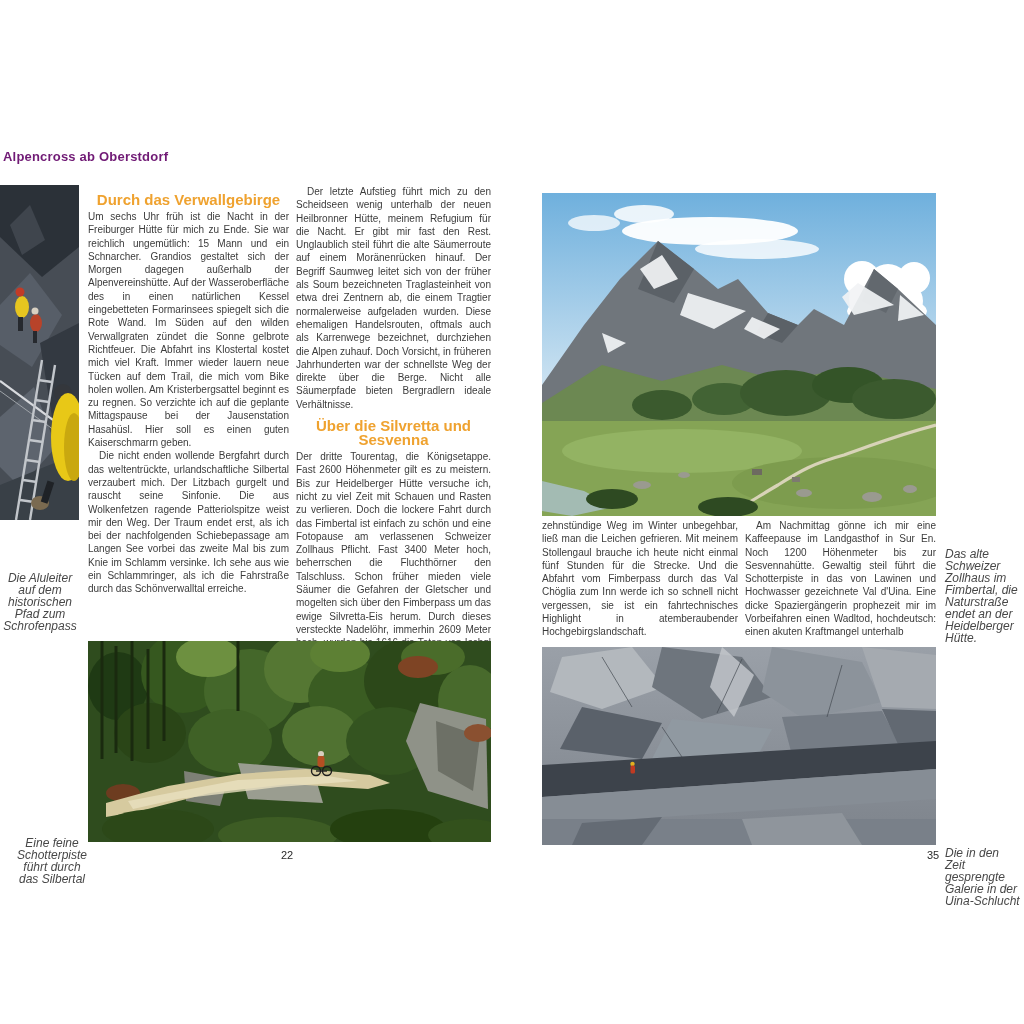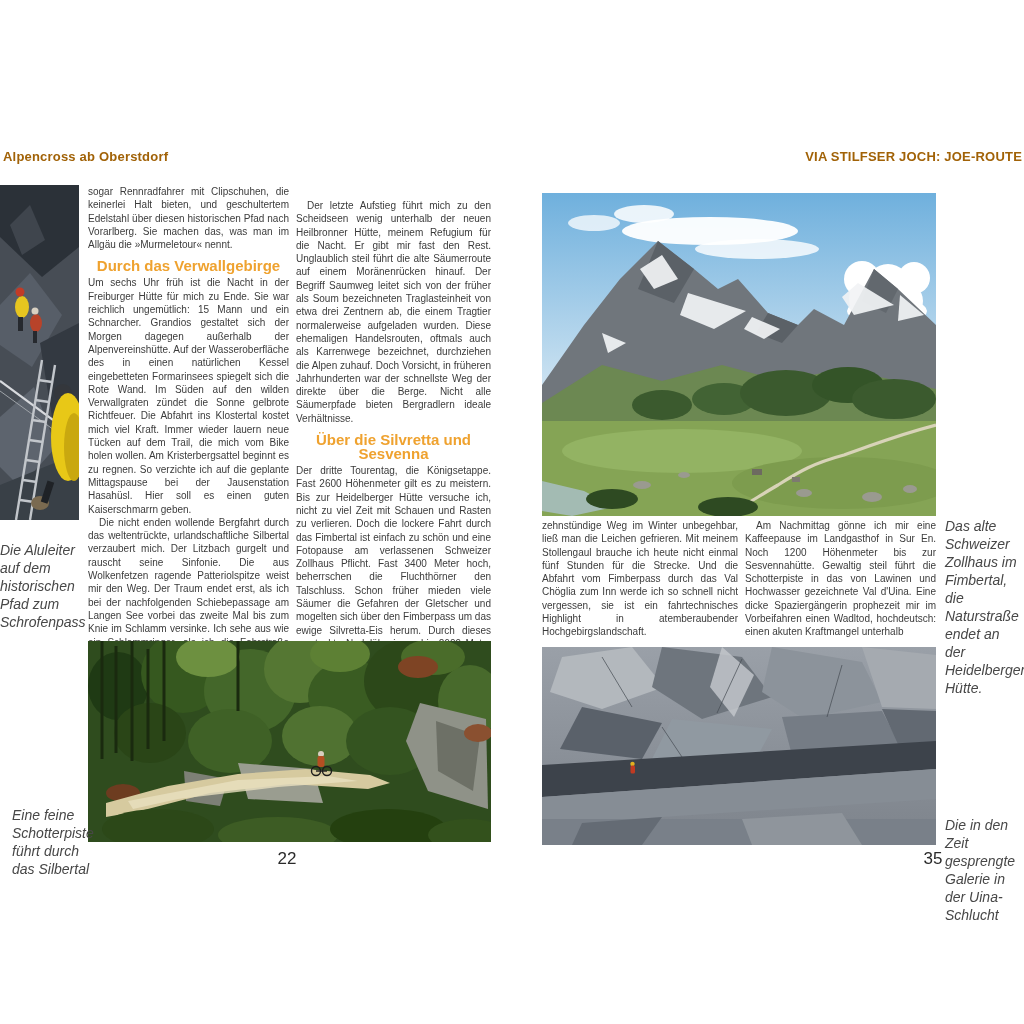--- a/index.html
+++ b/index.html
@@ -1,39 +1,38 @@
 <!DOCTYPE html>
 <html><head>
 <meta charset="utf-8">
 <style>
   html,body{margin:0;padding:0;background:#ffffff;}
   .spread{position:relative;width:1024px;height:1024px;background:#fff;
     font-family:"Liberation Sans","DejaVu Sans",sans-serif;overflow:hidden;}
   .abs{position:absolute;}
-  .runhead{font-size:13px;font-weight:bold;color:#a16207;letter-spacing:.2px;}
+  .runhead{font-size:13px;font-weight:bold;color:#701a75;letter-spacing:.2px;}
   .runhead.rt{text-align:right;text-transform:uppercase;}
   .col{font-size:10px;line-height:13.3px;text-align:justify;color:#3b3b3b;}
   .col p{margin:0;}
   .col p.ind{text-indent:11px;}
   .subhead{color:#efa22f;font-weight:bold;font-size:15px;line-height:14px;
     margin:8px 0 3px 0;text-align:center;}
-  .caption{font-size:14px;line-height:18px;font-style:italic;color:#474747;}
-  .cap-r{text-align:left;}
+  .caption{font-size:12px;line-height:12px;font-style:italic;color:#474747;margin-top:31px;}
+  .cap-r{text-align:center;}
   .cap-l{text-align:left;}
-  .folio{font-size:17px;color:#2a2a2a;text-align:center;}
+  .folio{font-size:11px;color:#2a2a2a;text-align:center;}
   .photo{display:block;}
   .photo svg{display:block;}
 </style>
 </head>
 <body>
 
 <div class="spread">
 
   <div class="abs runhead" style="left:3px;top:149px;width:300px;">Alpencross ab Oberstdorf</div>
-  <div class="abs runhead rt" style="right:2px;top:149px;width:320px;">VIA STILFSER JOCH: JOE-ROUTE</div>
 
   <div class="abs photo" style="left:0;top:185px;width:79px;height:335px;">
     <svg width="79" height="335" viewBox="0 0 79 335">
       <rect width="79" height="335" fill="#474d55"></rect>
       <polygon points="0,0 79,0 79,62 42,92 0,52" fill="#2b3138"></polygon>
       <polygon points="0,120 30,88 62,130 32,182 0,160" fill="#575e68"></polygon>
       <polygon points="40,158 79,138 79,262 52,232" fill="#333941"></polygon>
       <polygon points="0,232 34,202 56,262 20,302 0,282" fill="#5d646e"></polygon>
       <polygon points="0,300 79,268 79,335 0,335" fill="#394047"></polygon>
       <polygon points="10,40 30,20 45,55 22,70" fill="#3f454d"></polygon>
@@ -68,27 +67,26 @@
         <ellipse cx="74" cy="262" rx="10" ry="34" fill="#c9a80f"></ellipse>
         <ellipse cx="40" cy="318" rx="9" ry="7" fill="#7a6a50"></ellipse>
         <rect x="44" y="296" width="7" height="22" fill="#1f2226" transform="rotate(18 47 307)"></rect>
       </g>
     </svg>
   </div>
 
   <div class="abs caption cap-r" style="left:0;top:541px;width:80px;">Die Aluleiter auf dem historischen Pfad zum Schrofenpass</div>
 
   <div class="abs col" style="left:88px;top:185px;width:201px;">
-    <p>sogar Rennradfahrer mit Clipschuhen, die keinerlei Halt bieten, und geschultertem Edelstahl über diesen historischen Pfad nach Vorarlberg. Sie machen das, was man im Allgäu die »Murmeletour« nennt.</p>
     <div class="subhead">Durch das Verwallgebirge</div>
     <p>Um sechs Uhr früh ist die Nacht in der Freiburger Hütte für mich zu Ende. Sie war reichlich ungemütlich: 15 Mann und ein Schnarcher. Grandios gestaltet sich der Morgen dagegen außerhalb der Alpenvereinshütte. Auf der Wasseroberfläche des in einen natürlichen Kessel eingebetteten Formarinsees spiegelt sich die Rote Wand. Im Süden auf den wilden Verwallgraten zündet die Sonne gelbrote Richtfeuer. Die Abfahrt ins Klostertal kostet mich viel Kraft. Immer wieder lauern neue Tücken auf dem Trail, die mich vom Bike holen wollen. Am Kristerbergsattel beginnt es zu regnen. So verzichte ich auf die geplante Mittagspause bei der Jausenstation Hasahüsl. Hier soll es einen guten Kaiserschmarrn geben.</p>
     <p class="ind">Die nicht enden wollende Bergfahrt durch das weltentrückte, urlandschaftliche Silbertal verzaubert mich. Der Litzbach gurgelt und rauscht seine Sinfonie. Die aus Wolkenfetzen ragende Patteriolspitze weist mir den Weg. Der Traum endet erst, als ich bei der nachfolgenden Schiebepassage am Langen See vorbei das zweite Mal bis zum Knie im Schlamm versinke. Ich sehe aus wie ein Schlammringer, als ich die Fahrstraße durch das Schönverwalltal erreiche.</p>
   </div>
 
-  <div class="abs col" style="left:296px;top:185px;width:195px;margin-top:14px;">
+  <div class="abs col" style="left:296px;top:185px;width:195px;">
     <p class="ind">Der letzte Aufstieg führt mich zu den Scheidseen wenig unterhalb der neuen Heilbronner Hütte, meinem Refugium für die Nacht. Er gibt mir fast den Rest. Unglaublich steil führt die alte Säumerroute auf einem Moränenrücken hinauf. Der Begriff Saumweg leitet sich von der früher als Soum bezeichneten Traglasteinheit von etwa drei Zentnern ab, die einem Tragtier normalerweise aufgeladen wurden. Diese ehemaligen Handelsrouten, oftmals auch als Karrenwege bezeichnet, durchziehen die Alpen zuhauf. Doch Vorsicht, in früheren Jahrhunderten war der schnellste Weg der direkte über die Berge. Nicht alle Säumerpfade bieten Bergradlern ideale Verhältnisse.</p>
     <div class="subhead">Über die Silvretta und Sesvenna</div>
     <p>Der dritte Tourentag, die Königsetappe. Fast 2600 Höhenmeter gilt es zu meistern. Bis zur Heidelberger Hütte versuche ich, nicht zu viel Zeit mit Schauen und Rasten zu verlieren. Doch die lockere Fahrt durch das Fimbertal ist einfach zu schön und eine Fotopause am verlassenen Schweizer Zollhaus Pflicht. Fast 3400 Meter hoch, beherrschen die Fluchthörner den Talschluss. Schon früher mieden viele Säumer die Gefahren der Gletscher und mogelten sich über den Fimberpass um das ewige Silvretta-Eis herum. Durch dieses versteckte Nadelöhr, immerhin 2609 Meter hoch, wurden bis 1616 die Toten von Ischgl auf den Friedhof von Sent gebracht. Das Paznaun gehörte jahrhundertelang zum Unterengadin. War der</p>
   </div>
 
   <div class="abs photo" style="left:88px;top:641px;width:403px;height:201px;">
     <svg width="403" height="201" viewBox="0 0 403 201">
       <rect width="403" height="201" fill="#2f4c1e"></rect>
       <ellipse cx="30" cy="45" rx="30" ry="34" fill="#1f3a14"></ellipse>
       <ellipse cx="95" cy="32" rx="42" ry="40" fill="#36581f"></ellipse>

